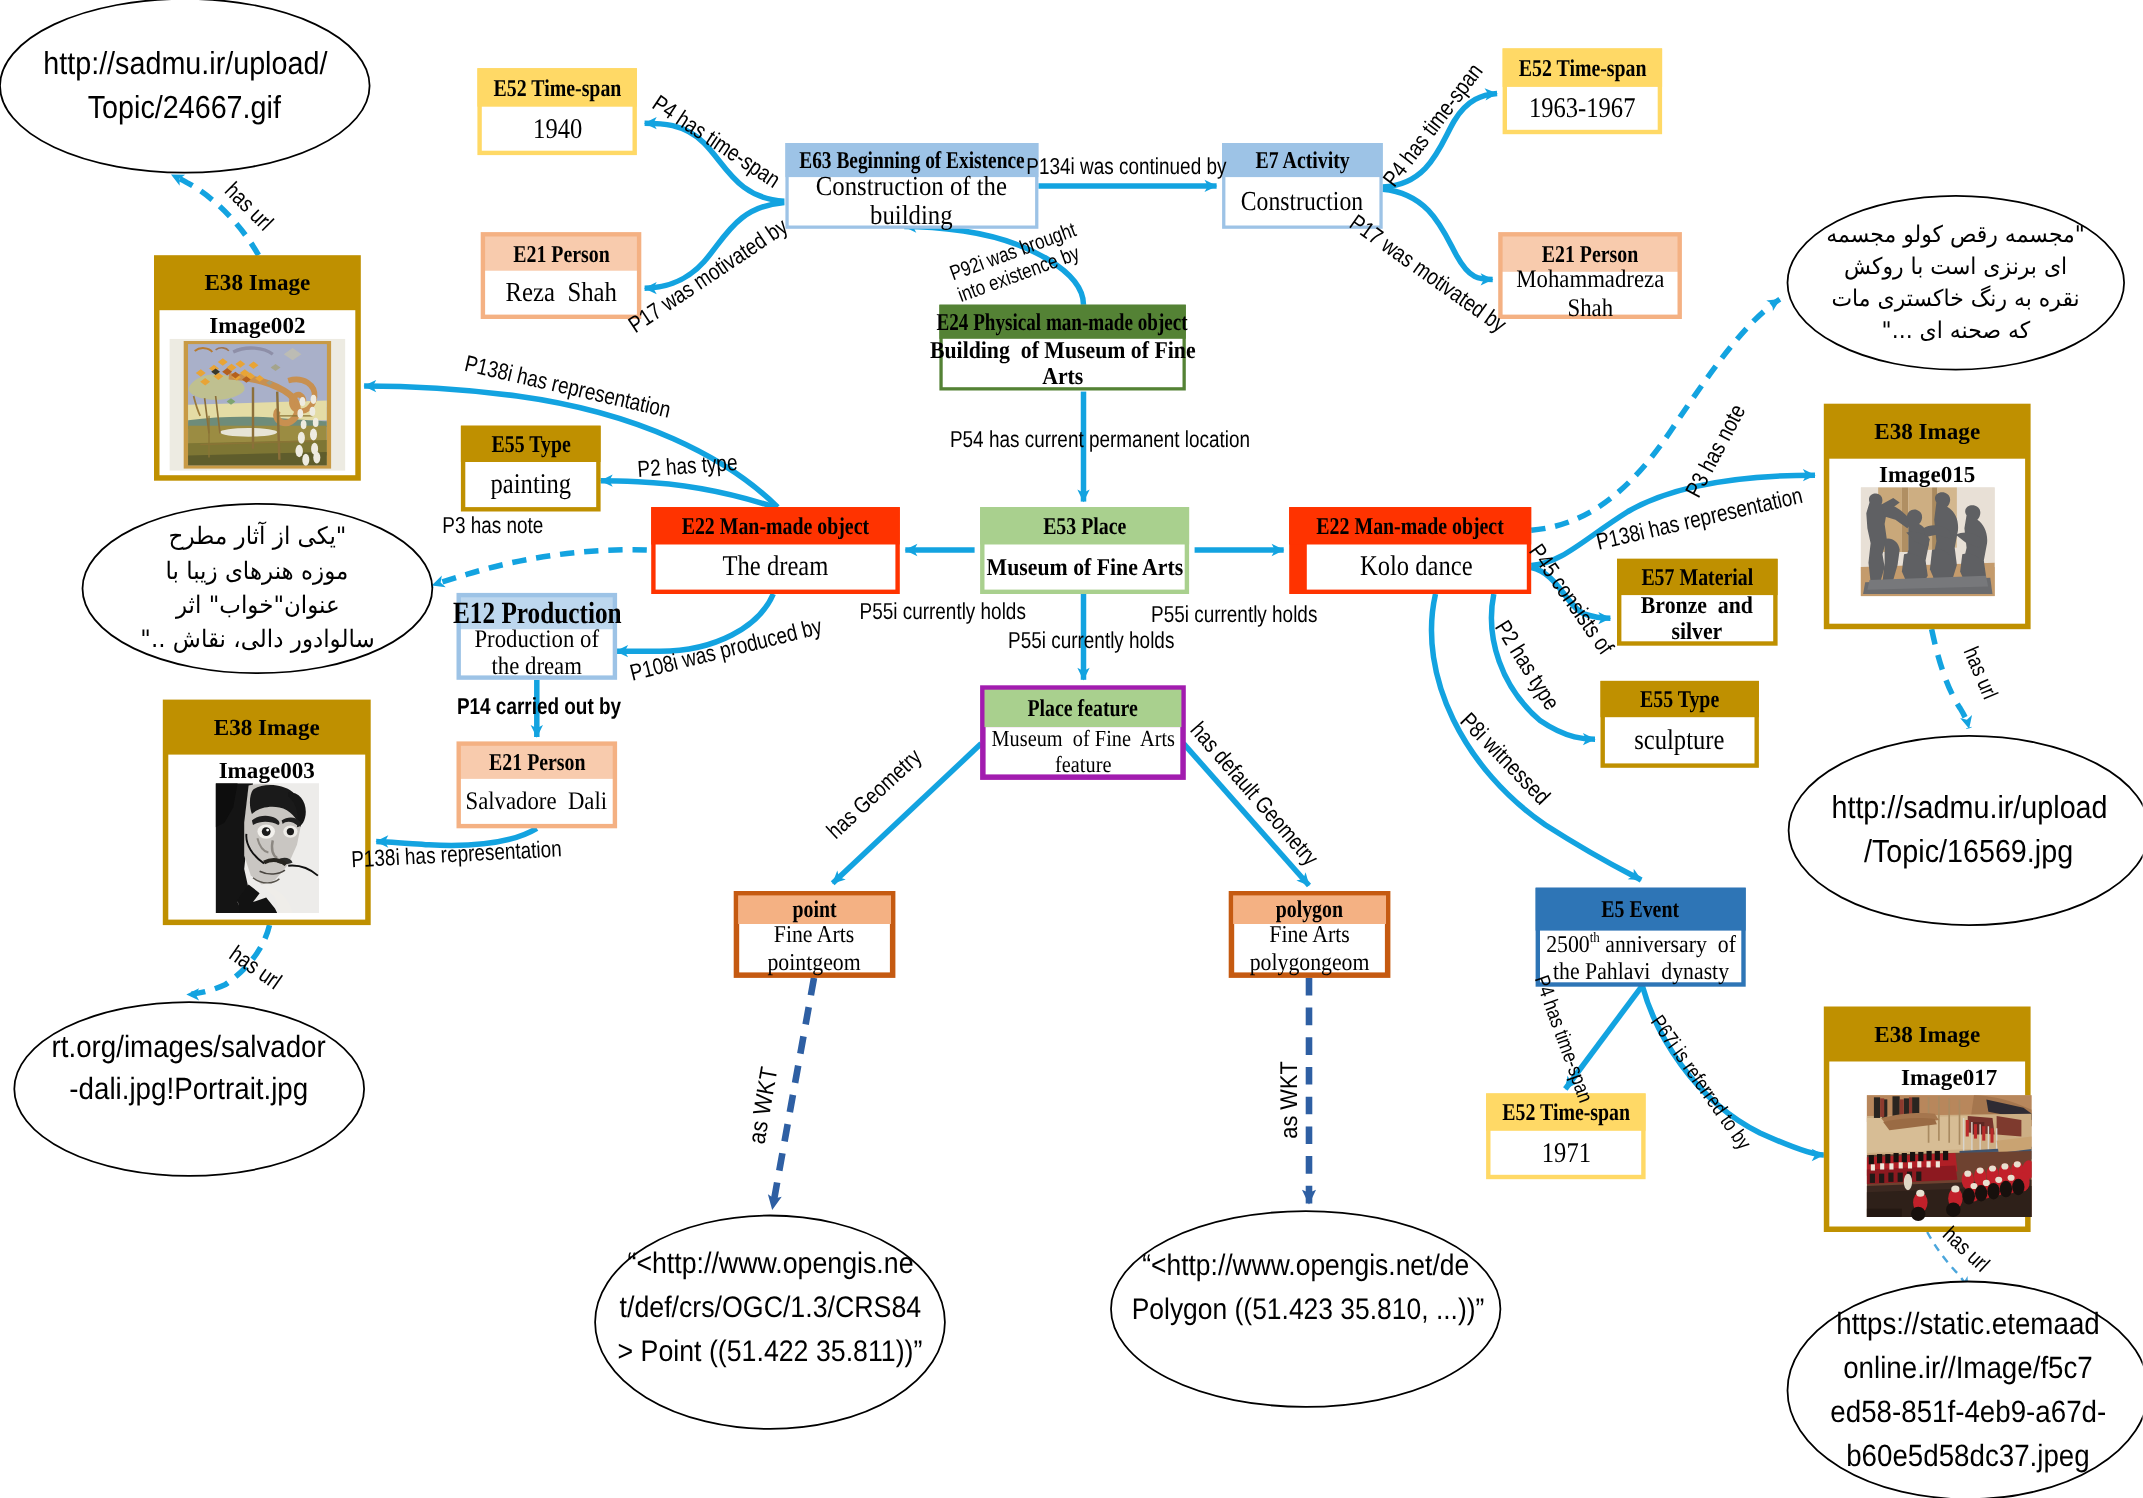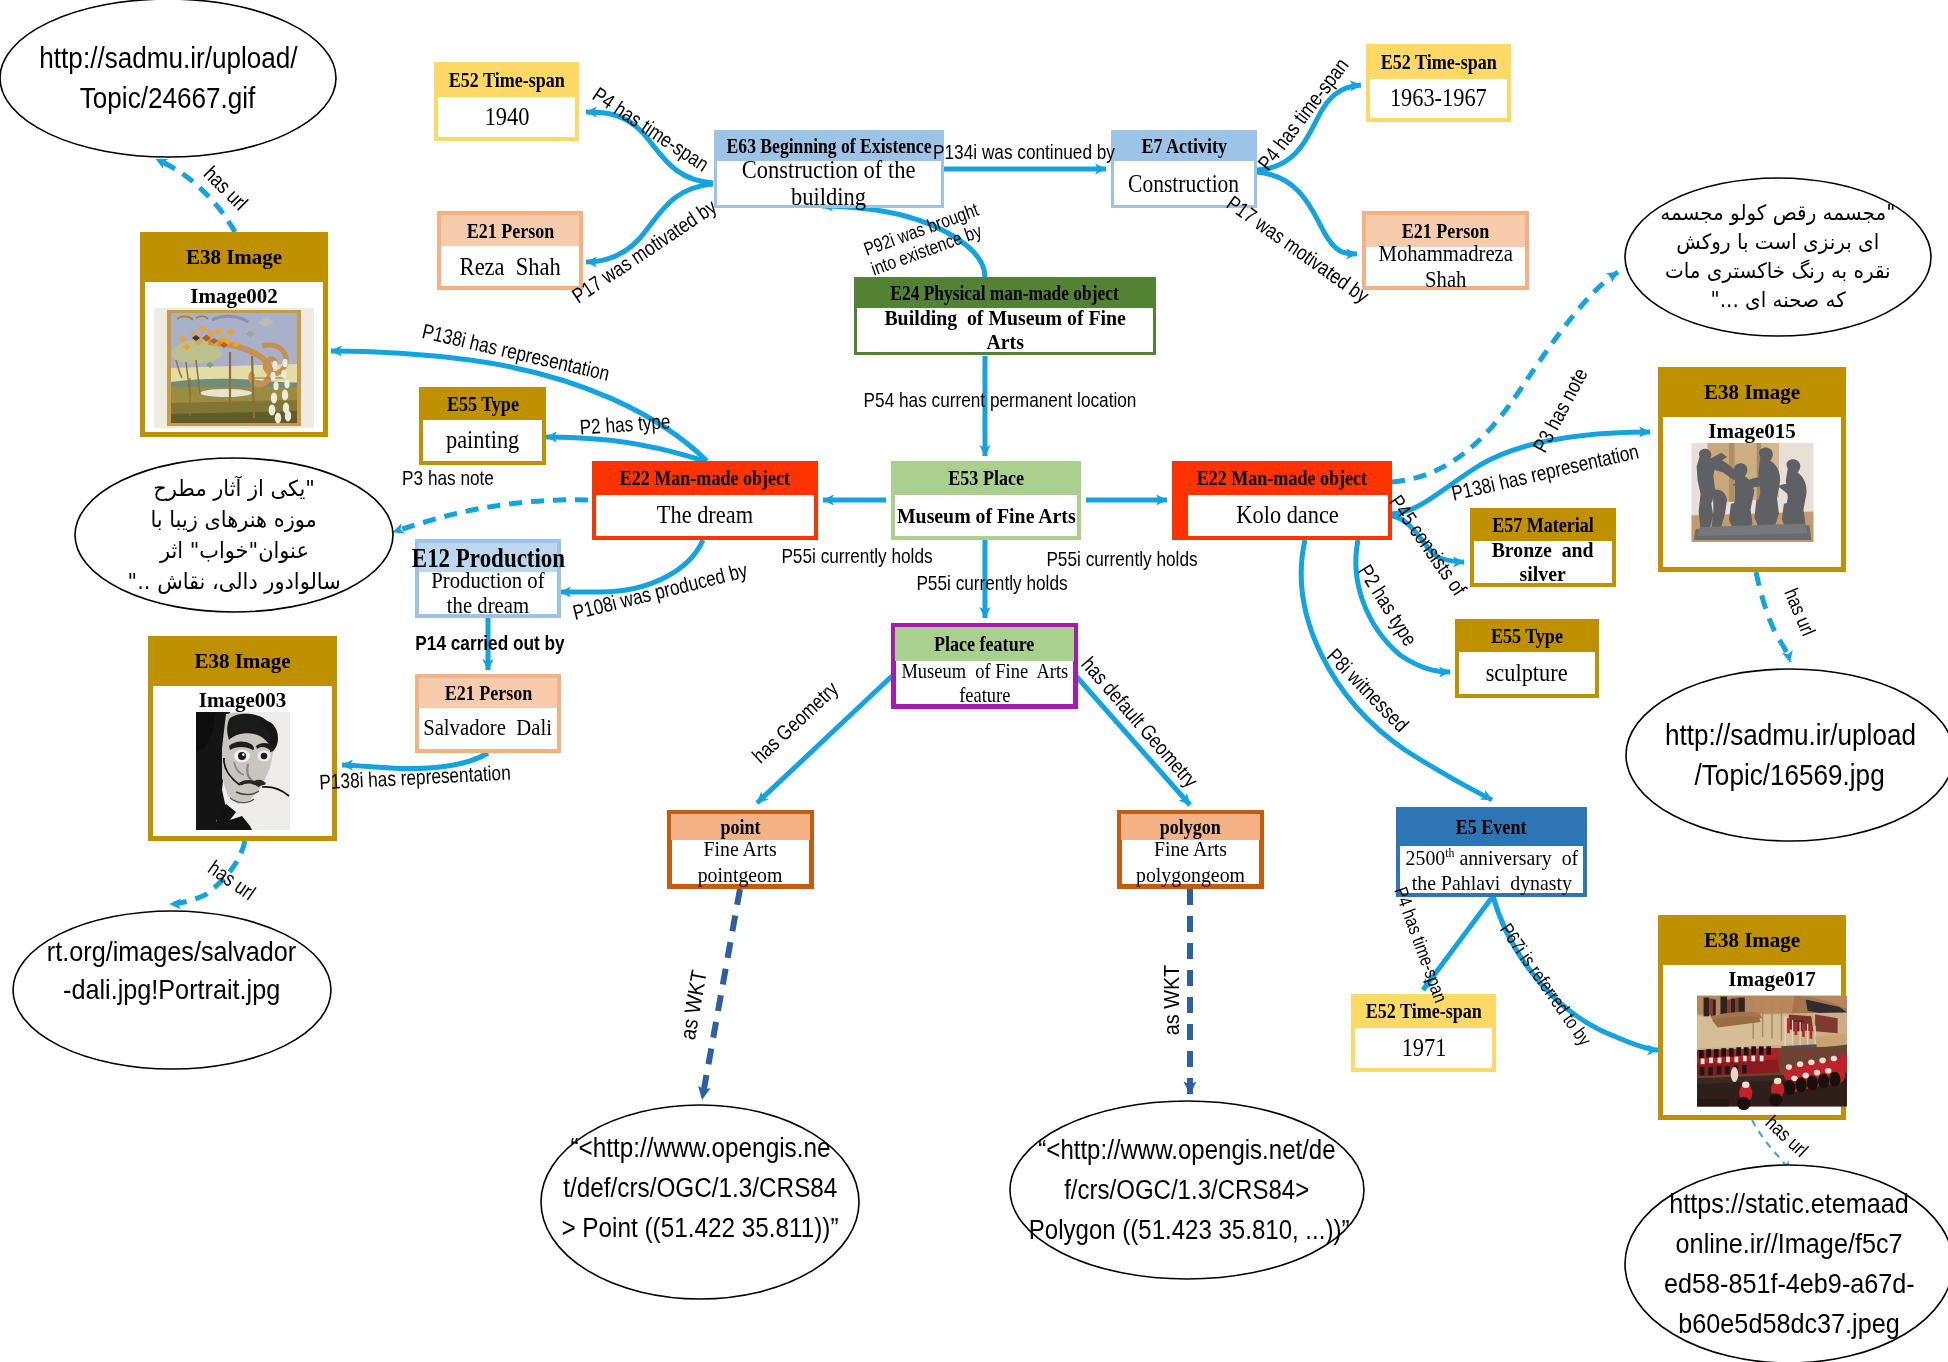--- a/index.html
+++ b/index.html
@@ -136,21 +136,20 @@
         <div><span style="display:inline-block;white-space:nowrap;transform:scaleX(0.9);">t/def/crs/OGC/1.3/CRS84</span></div>
         <div><span style="display:inline-block;white-space:nowrap;transform:scaleX(0.9);">&gt; Point ((51.422 35.811))”</span></div>
       </div>
     </div>
 <div class="ell" style="left:1009px;top:1100px;width:356px;height:180px;">
       <svg width="356" height="180" viewBox="0 0 356 180">
         <ellipse cx="178" cy="90" rx="177" ry="89" fill="#fff" stroke="#000" stroke-width="1.6"></ellipse>
       </svg>
       <div class="txt" style="top:30px;font-size:27px;line-height:40px;">
         <div><span style="display:inline-block;white-space:nowrap;transform:scaleX(0.89);">“&lt;http://www.opengis.net/de</span></div>
-        <div><span style="display:inline-block;white-space:nowrap;transform:scaleX(0.89);">f/crs/OGC/1.3/CRS84&gt;</span></div>
         <div><span style="display:inline-block;white-space:nowrap;transform:scaleX(0.89);">Polygon ((51.423 35.810, ...))”</span></div>
       </div>
     </div>
 <div class="ell" style="left:1624px;top:1164px;width:330px;height:200px;">
       <svg width="330" height="200" viewBox="0 0 330 200">
         <ellipse cx="165" cy="100" rx="164" ry="99" fill="#fff" stroke="#000" stroke-width="1.6"></ellipse>
       </svg>
       <div class="txt" style="top:20px;font-size:28px;line-height:40px;">
         <div><span style="display:inline-block;white-space:nowrap;transform:scaleX(0.9);">https://static.etemaad</span></div>
         <div><span style="display:inline-block;white-space:nowrap;transform:scaleX(0.9);">online.ir//Image/f5c7</span></div>
@@ -199,21 +198,21 @@
       </div>
     </div>
 <div class="node" style="left:1362px;top:211px;width:167px;height:79px;background:#F4B183;">
       <div class="hdr" style="height:32px;background:#F8CBAD;font-size:22px;margin:4px 4px 0 4px;">
         <span style="display:inline-block;white-space:nowrap;transform:scaleX(0.82);">E21 Person</span>
       </div>
       <div class="bdy" style="font-size:23px;margin:0 4px 4px 4px;">
         <span style="display:inline-block;white-space:nowrap;line-height:26px;transform:scaleX(0.9);">Mohammadreza<br>Shah</span>
       </div>
     </div>
-<div class="node" style="left:854px;top:277px;width:302px;height:78px;background:#548235;">
+<div class="node" style="left:854px;top:277px;width:224px;height:78px;background:#548235;">
       <div class="hdr" style="height:31px;background:#548235;font-size:22px;margin:0px 0px 0 0px;">
         <span style="display:inline-block;white-space:nowrap;transform:scaleX(0.79);">E24 Physical man-made  object</span>
       </div>
       <div class="bdy b" style="font-size:22px;margin:0 3px 3px 3px;">
         <span style="display:inline-block;white-space:nowrap;line-height:24px;transform:scaleX(0.9);">Building&nbsp; of Museum of Fine<br>Arts</span>
       </div>
     </div>
 <div class="node" style="left:419px;top:387px;width:127px;height:78px;background:#BF9000;">
       <div class="hdr" style="height:33px;background:#BF9000;font-size:22px;margin:0px 0px 0 0px;">
         <span style="display:inline-block;white-space:nowrap;transform:scaleX(0.82);">E55 Type</span>

